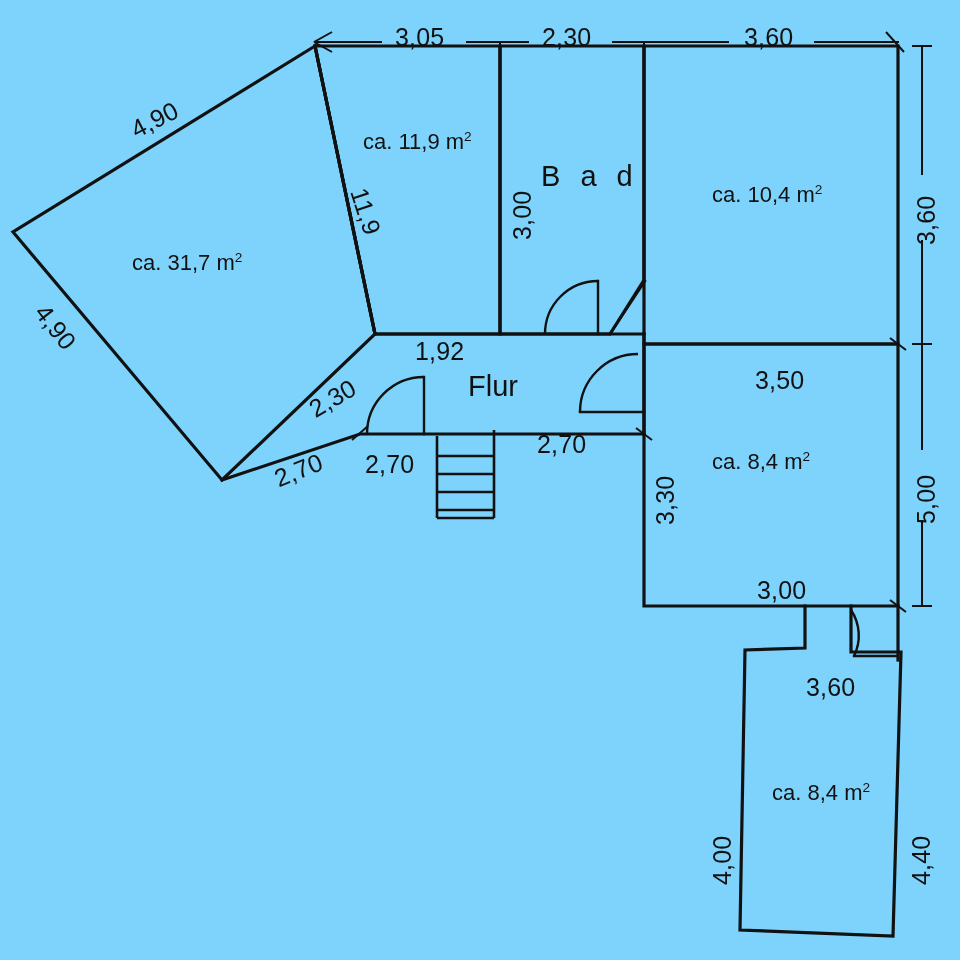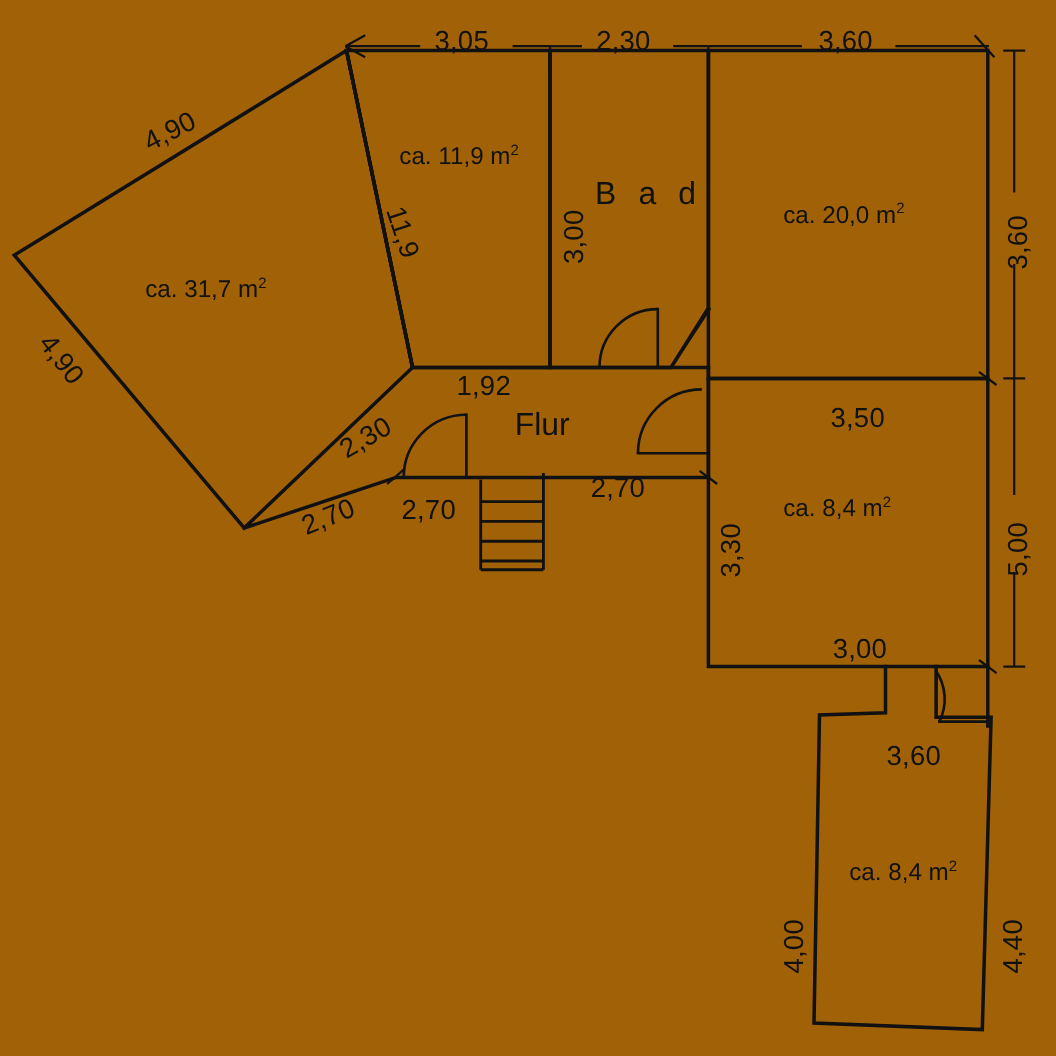--- a/index.html
+++ b/index.html
@@ -7,21 +7,21 @@
     padding: 0;
     background: #ffffff;
   }
   body {
     font-family: "Liberation Sans", sans-serif;
   }
   #plan-root {
     position: relative;
     width: 960px;
     height: 960px;
-    background: #a16207;
+    background: #7dd3fc;
     overflow: hidden;
   }
   svg#floorplan {
     position: absolute;
     left: 0;
     top: 0;
     width: 960px;
     height: 960px;
     display: block;
   }
@@ -231,21 +231,21 @@
     <span>ca. 31,7 m</span><span class="sup">2</span>
   </div>
 
   <div class="lbl area" style="left:363px; top:130px;">
     <span>ca. 11,9 m</span><span class="sup">2</span>
   </div>
 
   <div class="lbl roomname spaced" style="left:541px; top:134px;">B a d</div>
 
   <div class="lbl area" style="left:712px; top:183px;">
-    <span>ca. 20,0 m</span><span class="sup">2</span>
+    <span>ca. 10,4 m</span><span class="sup">2</span>
   </div>
 
   <div class="lbl area" style="left:712px; top:450px;">
     <span>ca. 8,4 m</span><span class="sup">2</span>
   </div>
 
   <div class="lbl roomname" style="left:468px; top:372px;">Flur</div>
 
   <div class="lbl area" style="left:772px; top:781px;">
     <span>ca. 8,4 m</span><span class="sup">2</span>

